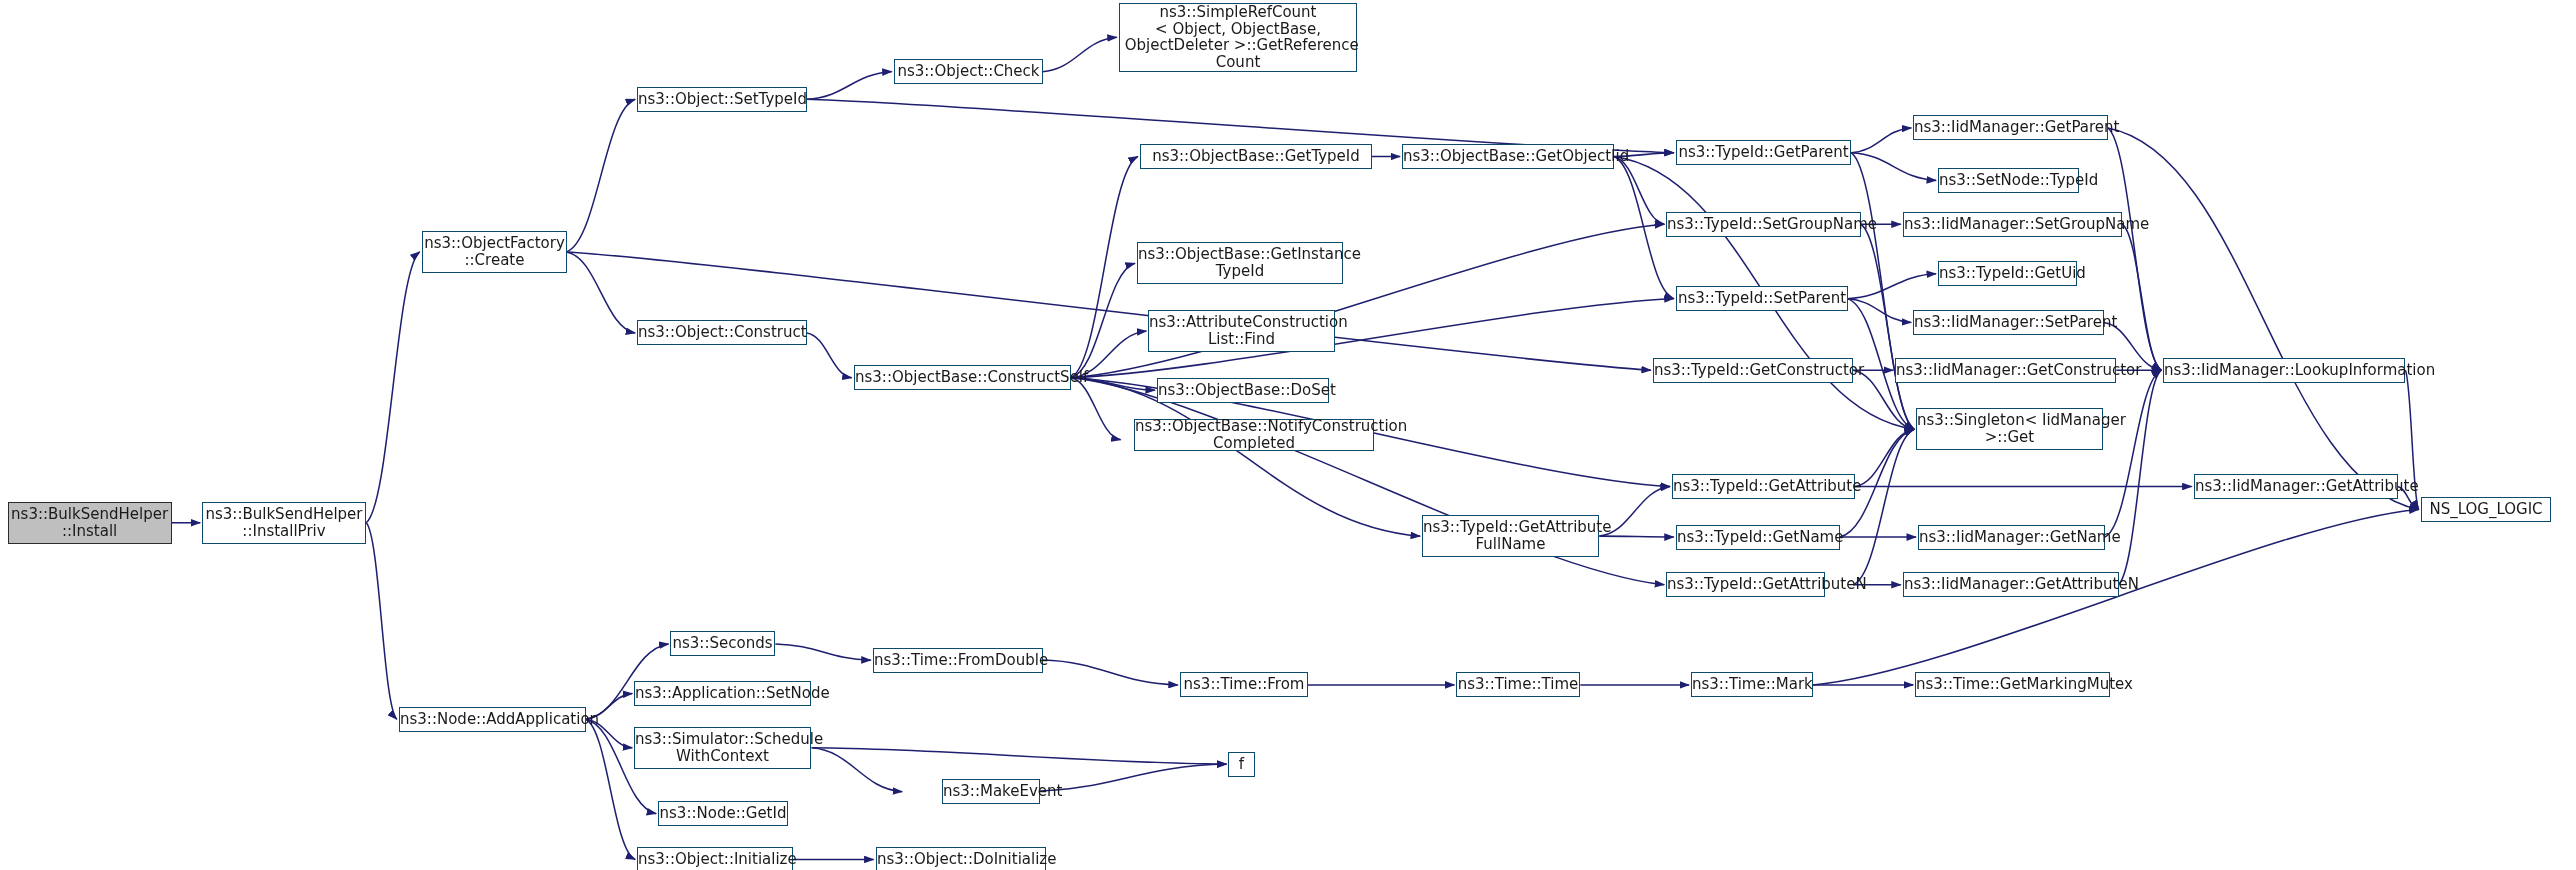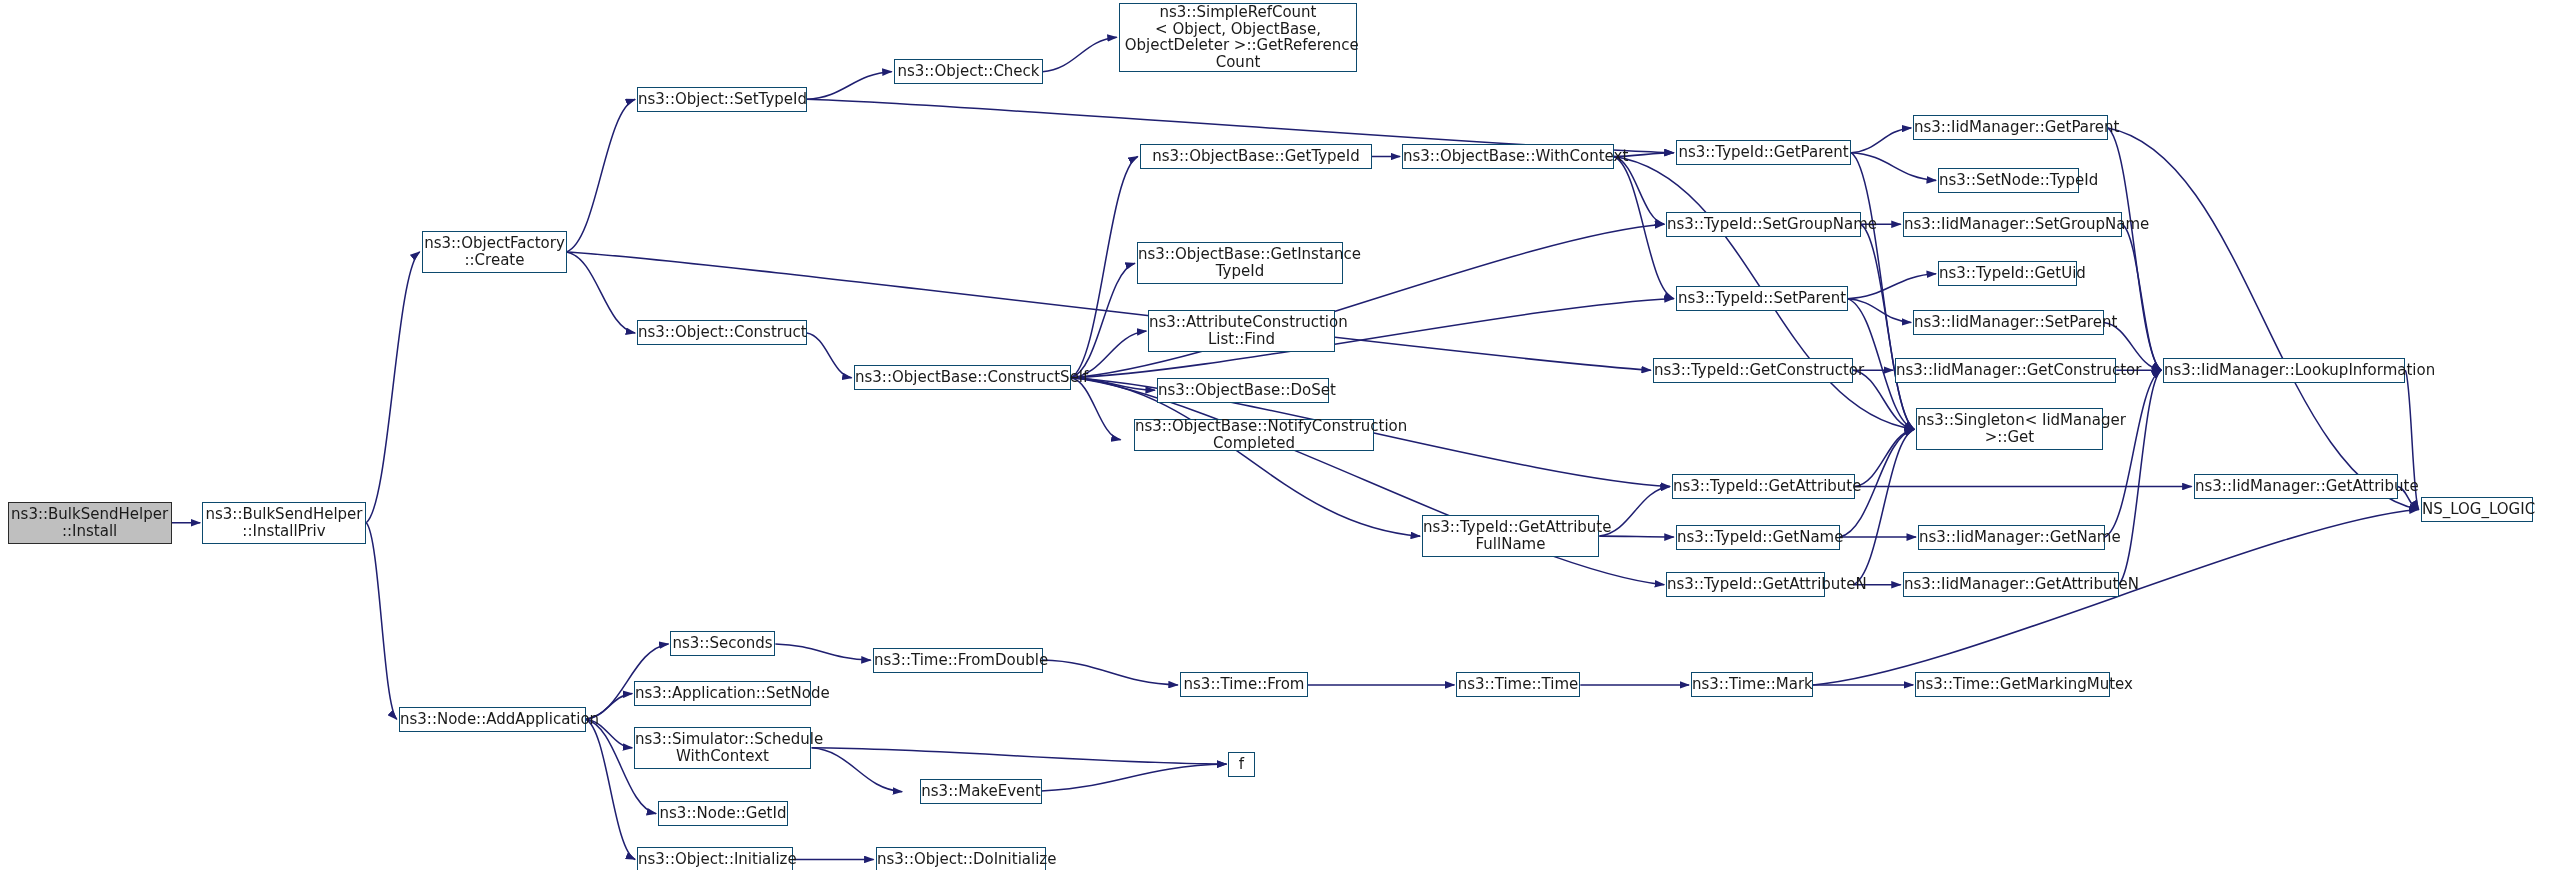--- a/index.html
+++ b/index.html
@@ -119,21 +119,21 @@
 ::Create</span></div>
       <div class="node" style="left: 637px; top: 87px; width: 170px; height: 25px;"><span class="lbl">ns3::Object::SetTypeId</span></div>
       <div class="node" style="left: 894px; top: 59px; width: 149px; height: 25px;"><span class="lbl">ns3::Object::Check</span></div>
       <div class="node" style="left: 1119px; top: 2.9px; width: 238px; height: 69px;"><span class="lbl">ns3::SimpleRefCount
 &lt; Object, ObjectBase,
  ObjectDeleter &gt;::GetReference
 Count</span></div>
       <div class="node" style="left: 637px; top: 320px; width: 170px; height: 25px;"><span class="lbl">ns3::Object::Construct</span></div>
       <div class="node" style="left: 854px; top: 365px; width: 217px; height: 25px;"><span class="lbl">ns3::ObjectBase::ConstructSelf</span></div>
       <div class="node" style="left: 1140px; top: 144px; width: 232px; height: 25px;"><span class="lbl">ns3::ObjectBase::GetTypeId</span></div>
-      <div class="node" style="left: 1402px; top: 144px; width: 212px; height: 25px;"><span class="lbl">ns3::ObjectBase::WithContext</span></div>
+      <div class="node" style="left: 1402px; top: 144px; width: 212px; height: 25px;"><span class="lbl">ns3::ObjectBase::GetObjectIid</span></div>
       <div class="node" style="left: 1137px; top: 242px; width: 206px; height: 42px;"><span class="lbl">ns3::ObjectBase::GetInstance
 TypeId</span></div>
       <div class="node" style="left: 1148px; top: 310px; width: 187px; height: 42px;"><span class="lbl">ns3::AttributeConstruction
 List::Find</span></div>
       <div class="node" style="left: 1157px; top: 378px; width: 172px; height: 25px;"><span class="lbl">ns3::ObjectBase::DoSet</span></div>
       <div class="node" style="left: 1134px; top: 419px; width: 240px; height: 32px;"><span class="lbl">ns3::ObjectBase::NotifyConstruction
 Completed</span></div>
       <div class="node" style="left: 1676px; top: 140px; width: 175px; height: 25px;"><span class="lbl">ns3::TypeId::GetParent</span></div>
       <div class="node" style="left: 1913px; top: 115px; width: 195px; height: 25px;"><span class="lbl">ns3::IidManager::GetParent</span></div>
       <div class="node" style="left: 1938px; top: 168px; width: 141px; height: 25px;"><span class="lbl">ns3::SetNode::TypeId</span></div>
@@ -148,29 +148,29 @@
       <div class="node" style="left: 1916px; top: 408px; width: 187px; height: 42px;"><span class="lbl">ns3::Singleton&lt; IidManager
 &gt;::Get</span></div>
       <div class="node" style="left: 1672px; top: 474px; width: 183px; height: 25px;"><span class="lbl">ns3::TypeId::GetAttribute</span></div>
       <div class="node" style="left: 2194px; top: 474px; width: 204px; height: 25px;"><span class="lbl">ns3::IidManager::GetAttribute</span></div>
       <div class="node" style="left: 1422px; top: 515px; width: 177px; height: 42px;"><span class="lbl">ns3::TypeId::GetAttribute
 FullName</span></div>
       <div class="node" style="left: 1676px; top: 525px; width: 164px; height: 25px;"><span class="lbl">ns3::TypeId::GetName</span></div>
       <div class="node" style="left: 1918px; top: 525px; width: 187px; height: 25px;"><span class="lbl">ns3::IidManager::GetName</span></div>
       <div class="node" style="left: 1666px; top: 572px; width: 159px; height: 25px;"><span class="lbl">ns3::TypeId::GetAttributeN</span></div>
       <div class="node" style="left: 1903px; top: 572px; width: 216px; height: 25px;"><span class="lbl">ns3::IidManager::GetAttributeN</span></div>
-      <div class="node" style="left: 2421px; top: 497px; width: 112px; height: 25px;"><span class="lbl">NS_LOG_LOGIC</span></div>
+      <div class="node" style="left: 2421px; top: 497px; width: 130px; height: 25px;"><span class="lbl">NS_LOG_LOGIC</span></div>
       <div class="node" style="left: 399px; top: 707px; width: 187px; height: 25px;"><span class="lbl">ns3::Node::AddApplication</span></div>
       <div class="node" style="left: 670px; top: 631px; width: 105px; height: 25px;"><span class="lbl">ns3::Seconds</span></div>
       <div class="node" style="left: 873px; top: 648px; width: 170px; height: 25px;"><span class="lbl">ns3::Time::FromDouble</span></div>
       <div class="node" style="left: 634px; top: 681px; width: 177px; height: 25px;"><span class="lbl">ns3::Application::SetNode</span></div>
       <div class="node" style="left: 634px; top: 727px; width: 177px; height: 42px;"><span class="lbl">ns3::Simulator::Schedule
 WithContext</span></div>
       <div class="node" style="left: 658px; top: 801px; width: 130px; height: 25px;"><span class="lbl">ns3::Node::GetId</span></div>
-      <div class="node" style="left: 920px; top: 779px; width: 122px; height: 25px;"><span class="lbl">ns3::MakeEvent</span></div>
+      <div class="node" style="left: 942px; top: 779px; width: 98px; height: 25px;"><span class="lbl">ns3::MakeEvent</span></div>
       <div class="node" style="left: 1228px; top: 752px; width: 27px; height: 25px;"><span class="lbl">f</span></div>
       <div class="node" style="left: 637px; top: 847px; width: 156px; height: 25px;"><span class="lbl">ns3::Object::Initialize</span></div>
       <div class="node" style="left: 876px; top: 847px; width: 170px; height: 25px;"><span class="lbl">ns3::Object::DoInitialize</span></div>
       <div class="node" style="left: 1180px; top: 672px; width: 128px; height: 25px;"><span class="lbl">ns3::Time::From</span></div>
       <div class="node" style="left: 1456px; top: 672px; width: 124px; height: 25px;"><span class="lbl">ns3::Time::Time</span></div>
       <div class="node" style="left: 1691px; top: 672px; width: 122px; height: 25px;"><span class="lbl">ns3::Time::Mark</span></div>
       <div class="node" style="left: 1915px; top: 672px; width: 195px; height: 25px;"><span class="lbl">ns3::Time::GetMarkingMutex</span></div>
     </div>
 </div>
 

